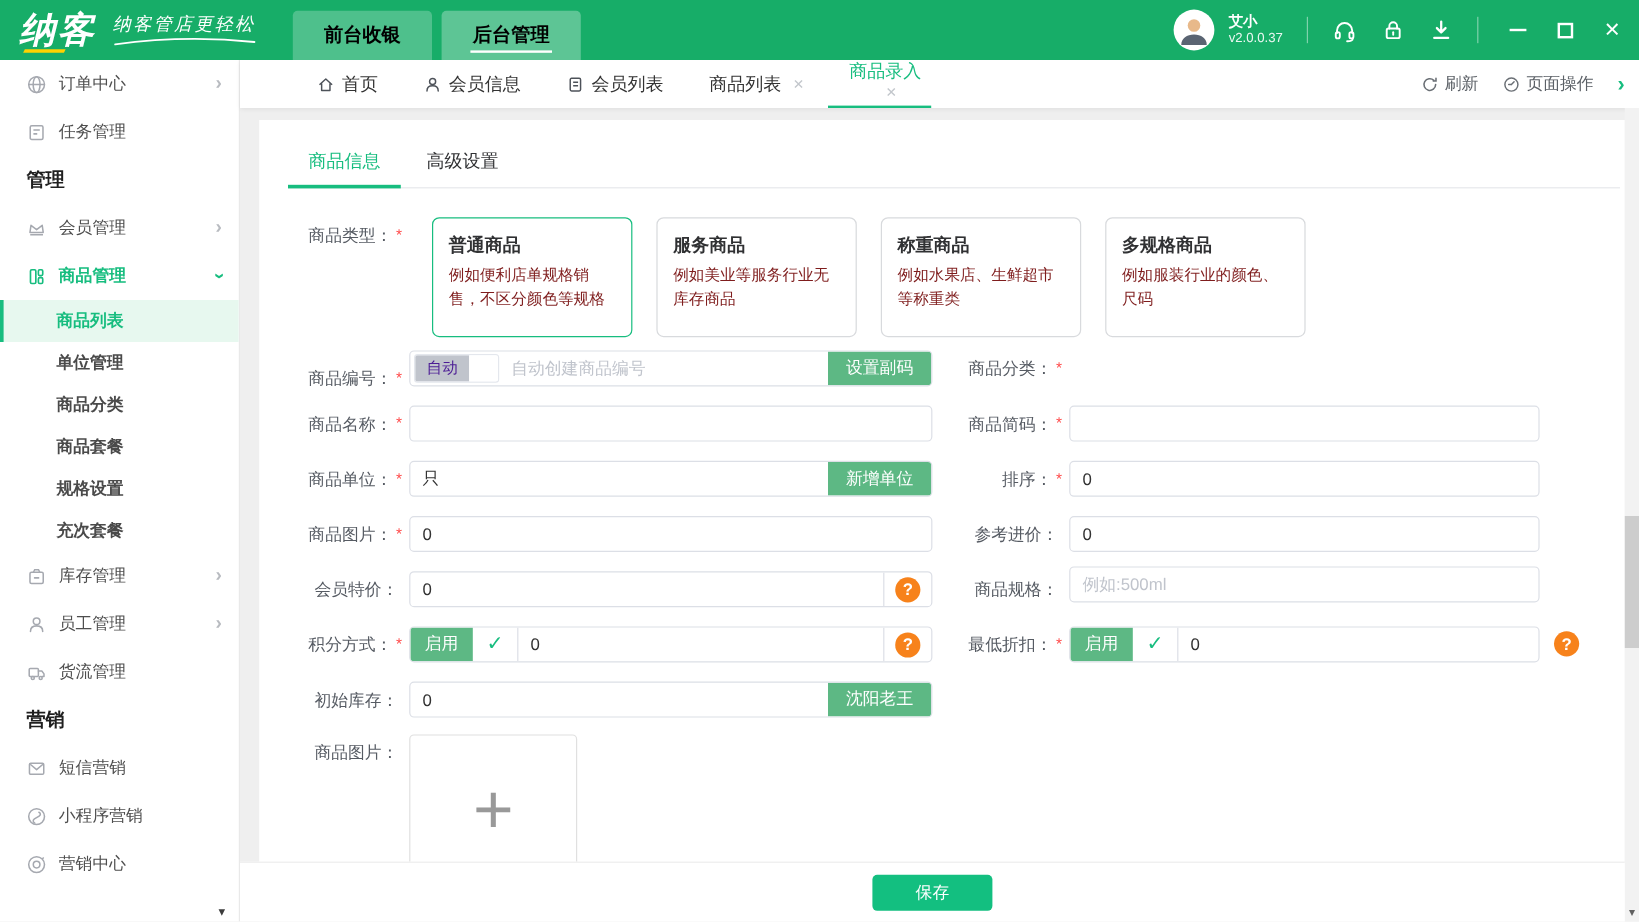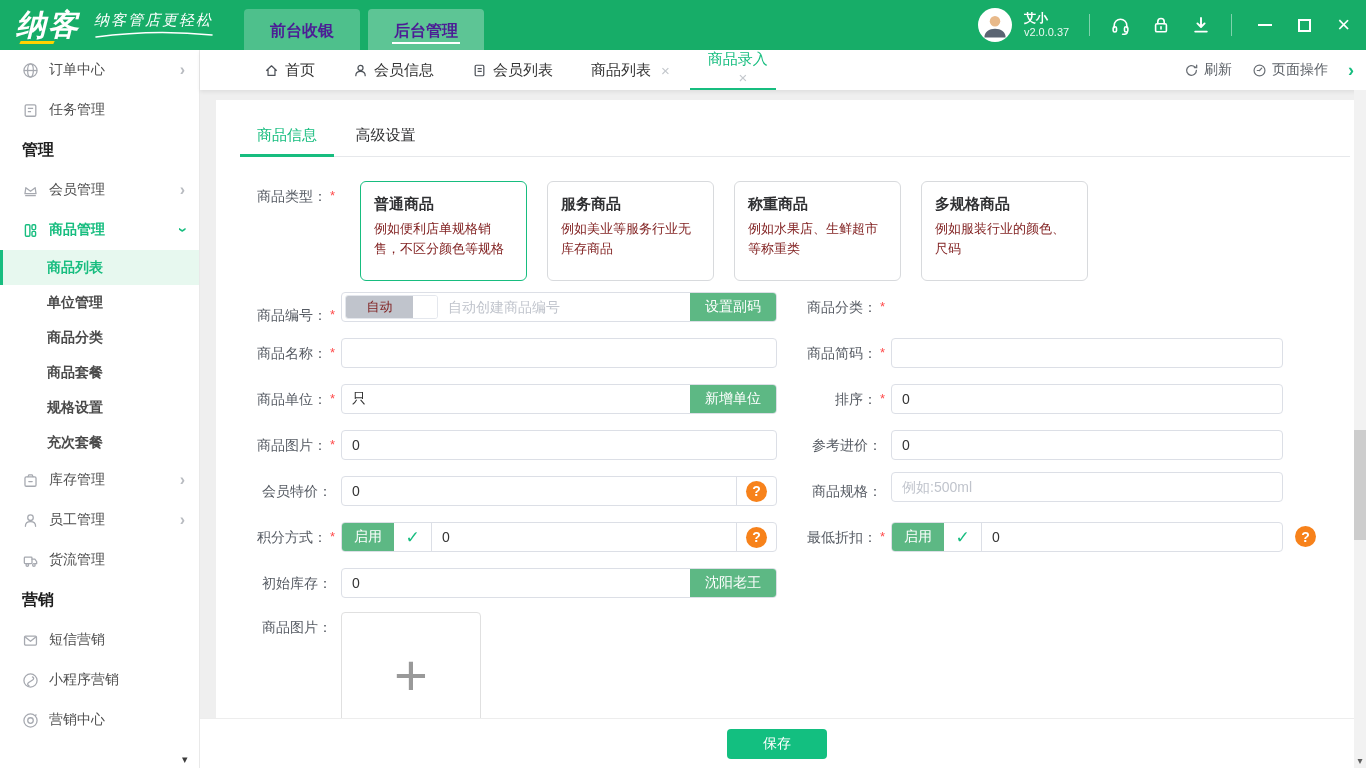--- a/index.html
+++ b/index.html
@@ -9,21 +9,21 @@
 
   
   .topbar { position:absolute; left:0; top:0; right:0; height:50px; background:#17ad68; display:flex; align-items:stretch; z-index:10; }
   .logo-area { display:flex; align-items:center; padding-left:16px; }
   .logo { color:#fff; font-size:30px; font-weight:bold; font-style:italic; letter-spacing:2px; position:relative; }
   .logo::after { content:""; position:absolute; left:4px; bottom:2px; width:34px; height:3px; background:#ffd200; transform:skewX(-25deg); }
   .slogan-wrap { margin-left:14px; color:#fff; }
   .slogan { font-size:15px; font-style:italic; letter-spacing:2px; }
   .swoosh { display:block; margin-top:1px; }
   .top-nav { display:flex; gap:8px; margin-left:30px; }
-  .top-nav-btn { margin-top:9px; padding:12px 26px; display:flex; background:rgba(255,255,255,.24); border-radius:4px 4px 0 0; color:#4c1d95; font-size:16px; font-weight:700; cursor:pointer; position:relative; }
+  .top-nav-btn { margin-top:9px; padding:0 26px; display:flex; align-items:center; background:rgba(255,255,255,.24); border-radius:4px 4px 0 0; color:#000000; font-size:16px; font-weight:700; cursor:pointer; position:relative; }
   .top-nav-btn.active { background:rgba(255,255,255,.30); }
   .top-nav-btn.active::after { content:""; position:absolute; left:24px; right:24px; bottom:6px; height:2px; background:#fff; }
   .top-right { margin-left:auto; display:flex; align-items:center; gap:20px; padding-right:16px; color:#fff; }
   .avatar { width:34px; height:34px; border-radius:50%; background:#fff; display:flex; align-items:center; justify-content:center; overflow:hidden; }
   .userinfo { line-height:1.2; margin-left:-8px; }
   .uname { font-size:12px; font-weight:700; }
   .uver { font-size:11px; opacity:.9; }
   .vdiv { width:1px; height:22px; background:rgba(255,255,255,.45); }
   .hicon { display:flex; align-items:center; cursor:pointer; }
   .winctl { display:flex; align-items:center; gap:26px; margin-left:6px; }
@@ -73,21 +73,21 @@
   .grp.r { left:675px; width:392px; }
   .grp input { border:none; outline:none; flex:1; height:100%; padding:0 10px; font-size:14px; color:#333; font-family:inherit; min-width:0; background:transparent; }
   .grp input::placeholder { color:#c0c4cc; }
   .grp-btn { flex:none; height:100%; padding:0 15px; background:#5db884; color:#fff; font-size:14px; border:none; cursor:pointer; font-family:inherit; }
   .enable-btn { flex:none; height:100%; width:52px; background:#5db884; color:#fff; font-size:14px; border:none; cursor:pointer; font-family:inherit; }
   .chk { flex:none; width:38px; height:100%; border-right:1px solid #dcdfe6; display:flex; align-items:center; justify-content:center; color:#17bd7f; font-size:17px; font-weight:700; cursor:pointer; }
   .q-addon { flex:none; width:40px; height:100%; border-left:1px solid #dcdfe6; display:flex; align-items:center; justify-content:center; }
   .q-circle { width:21px; height:21px; border-radius:50%; background:#f7821b; color:#fff; font-size:14px; font-weight:700; display:flex; align-items:center; justify-content:center; cursor:pointer; }
   .q-float { position:absolute; left:1079px; }
   .toggle { flex:none; margin-left:3px; display:flex; height:24px; border:1px solid #e4e7ed; border-radius:3px; overflow:hidden; cursor:pointer; }
-  .toggle-on { width:67px; background:#c0c4cc; color:#7f1d1d; font-size:13px; display:flex; align-items:center; justify-content:center; }
+  .toggle-on { width:45px; background:#c0c4cc; color:#4c1d95; font-size:13px; display:flex; align-items:center; justify-content:center; }
   .toggle-knob { width:24px; background:#fff; }
 
   .upload { position:absolute; left:125px; top:512px; width:140px; height:125px; border:1px solid #e0e0e0; border-radius:4px; background:#fff; display:flex; align-items:center; justify-content:center; color:#999; font-size:58px; font-weight:400; cursor:pointer; }
 
   
   .footbar { position:absolute; left:200px; right:12px; top:718px; height:50px; background:#fff; border-top:1px solid #ededed; display:flex; align-items:center; justify-content:center; z-index:5; }
   .save-btn { width:100px; height:30px; background:#13bf80; color:#fff; border:none; border-radius:4px; font-size:14px; cursor:pointer; font-family:inherit; }
 
   
   .scrollbar { position:absolute; right:0; top:90px; bottom:0; width:12px; background:#f2f2f2; z-index:6; }

